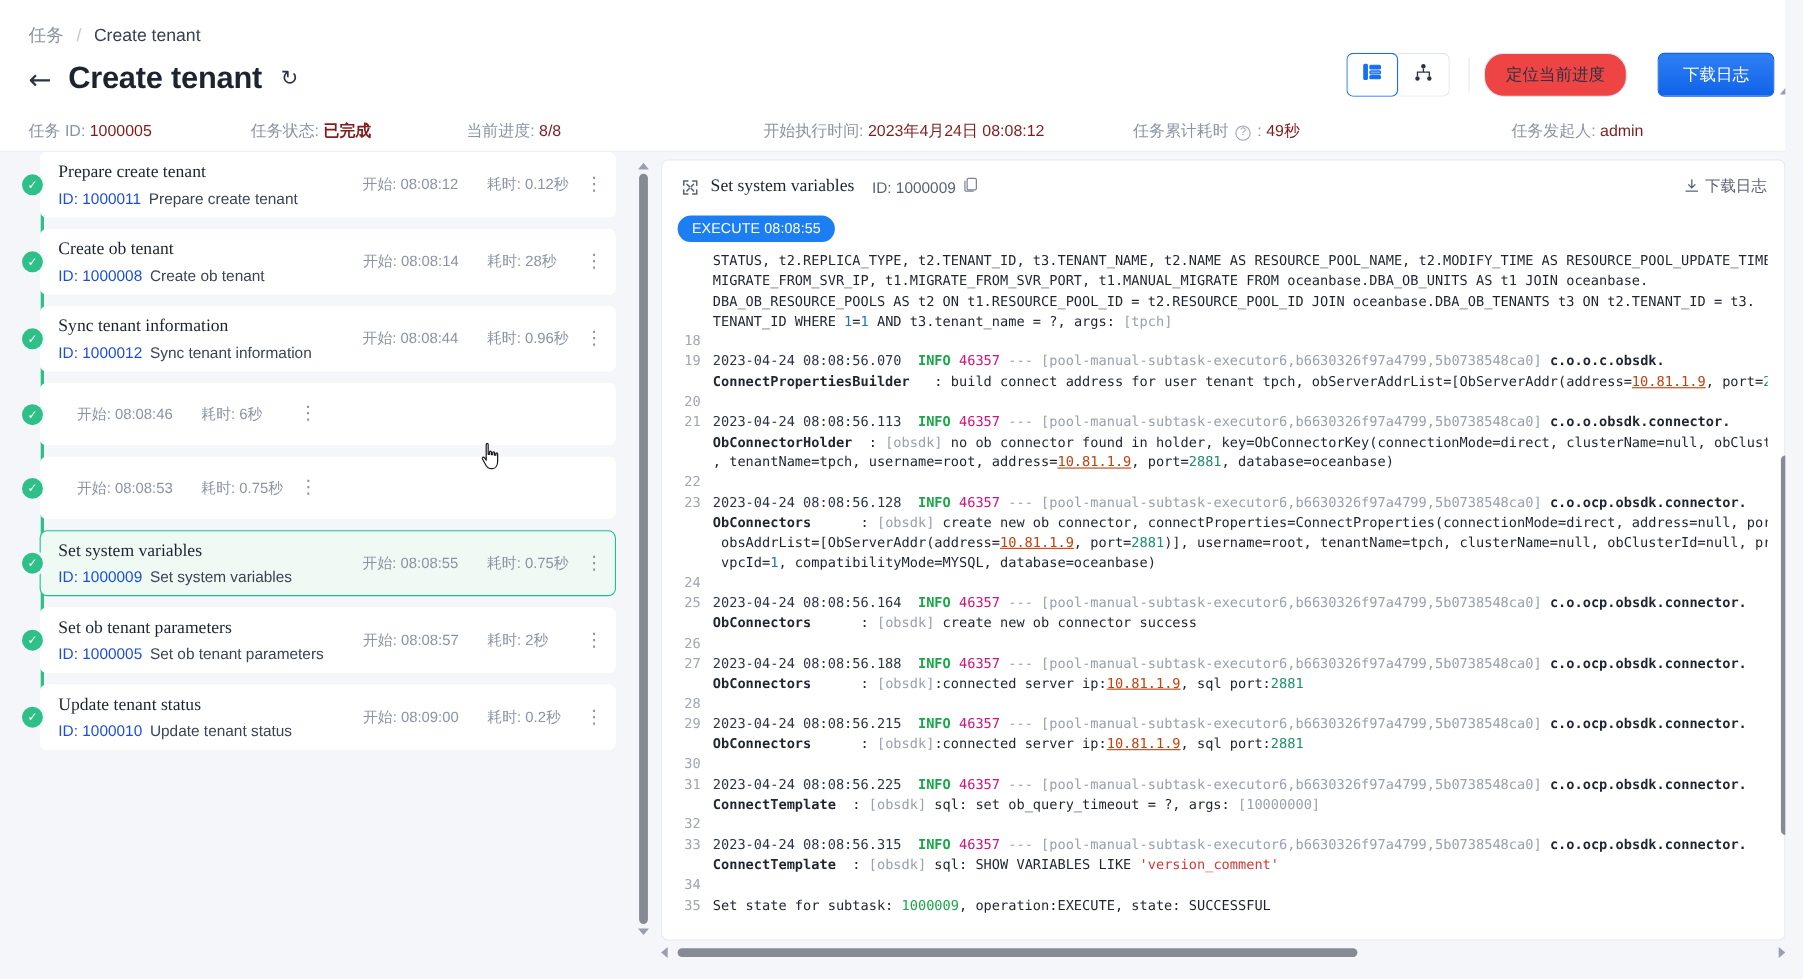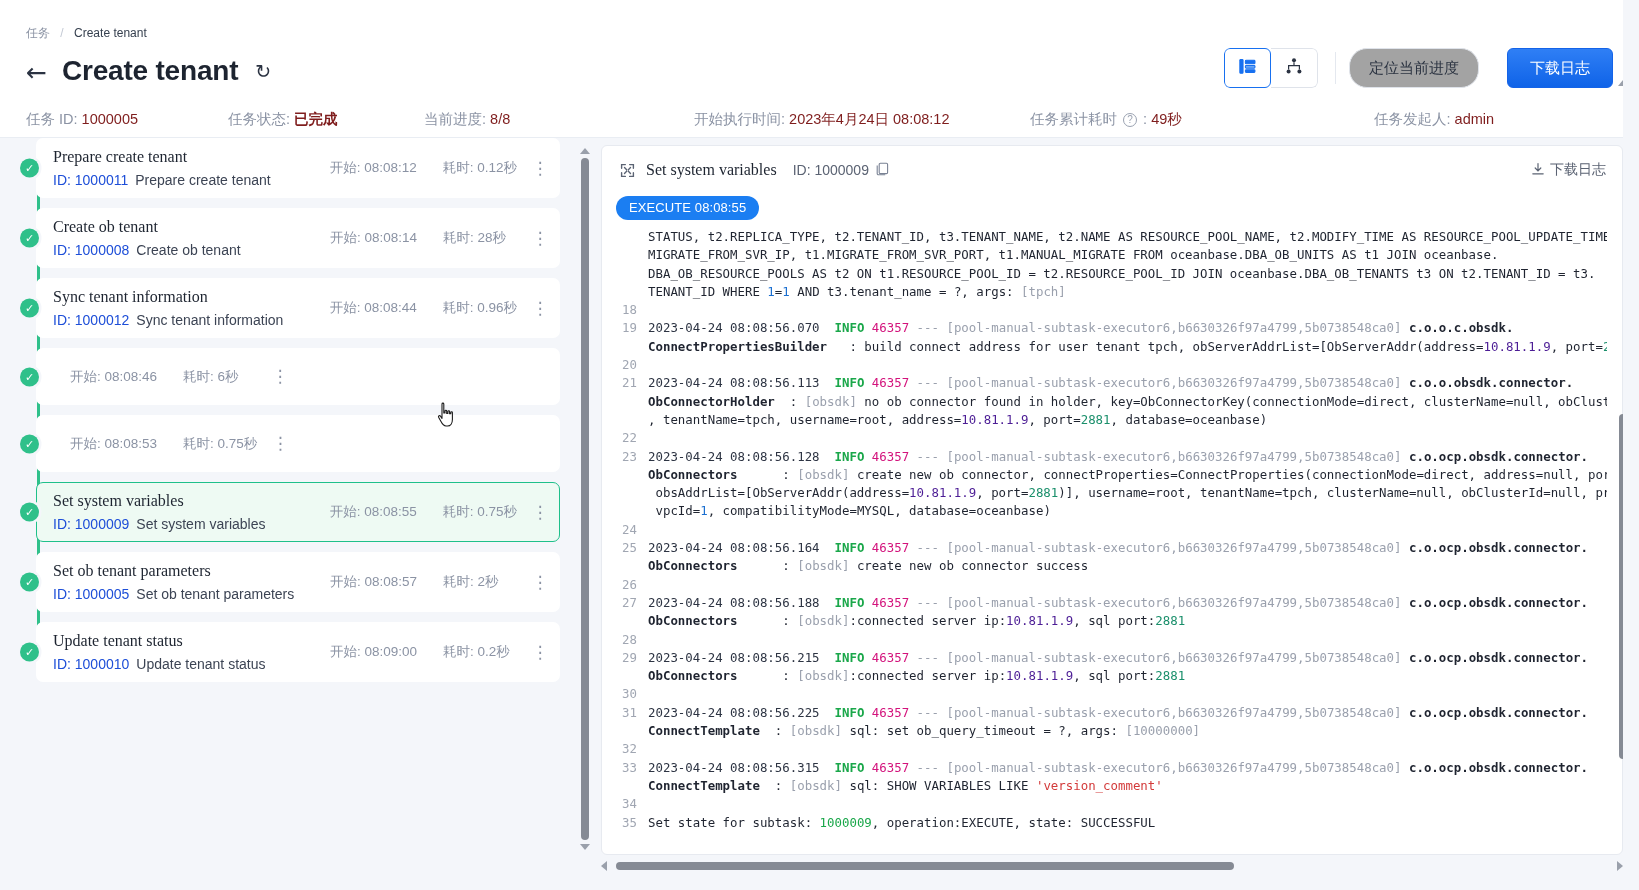--- a/index.html
+++ b/index.html
@@ -14,21 +14,21 @@
   .page { position: relative; width: 1639px; height: 890px; background: #f4f6fa; }
 
   
   .topbar {
     position: absolute; left: 0; top: 0; width: 1639px; height: 138px;
     background: #ffffff;
     border-bottom: 1px solid #e9edf3;
   }
   .breadcrumb {
     position: absolute; left: 26px; top: 24px;
-    font-size: 12px; color: #8b93a4; line-height: 18px;
+    font-size: 16px; color: #8b93a4; line-height: 18px;
   }
   .breadcrumb .crumb-link { color: #8b93a4; cursor: pointer; }
   .breadcrumb .crumb-sep { color: #c3c9d4; margin: 0 7px; }
   .breadcrumb .crumb-cur { color: #36404f; }
 
   .title-row {
     position: absolute; left: 26px; top: 50px;
     display: flex; align-items: center; gap: 15px; height: 42px;
   }
   .back-arrow {
@@ -59,21 +59,21 @@
   .seg-btn:last-child { border-radius: 0 6px 6px 0; border-left: none; }
   .seg-btn.active { border-color: #1770f0; z-index: 2; border-radius: 6px; }
   .seg-btn.active svg { stroke: #1770f0; fill: #1770f0; }
 
   .vdiv { position: absolute; right: 303px; top: 52px; width: 1px; height: 32px; background: #e4e8ef; }
 
   .btn-ghost {
     position: absolute; right: 160px; top: 48px;
     height: 40px; padding: 0 19px;
     display: flex; align-items: center; justify-content: center;
-    border: 1px solid #dfe3ea; border-radius: 18px; background: #a3a3a3;
+    border: 1px solid #dfe3ea; border-radius: 18px; background: #ef4444;
     font-size: 15px; color: #2c3442; cursor: pointer;
   }
   .btn-primary {
     position: absolute; right: 26px; top: 48px;
     height: 40px; padding: 0 22px;
     display: flex; align-items: center; justify-content: center;
     border: 1px solid #1463e8; border-radius: 6px;
     background: linear-gradient(180deg,#2f7ff5 0%,#0f63e8 100%);
     font-size: 15px; color: #fff; cursor: pointer;
   }
@@ -207,21 +207,21 @@
   }
   .cont { display: inline-block; width: 30px; margin-right: 11px; }
   .c-ts   { color: #2d3443; }
   .c-info { color: #1aa74a; font-weight: 700; }
   .c-pid  { color: #d3137c; }
   .c-dash { color: #9aa0ad; }
   .c-thr  { color: #9aa0ad; }
   .c-logger { color: #1f2430; font-weight: 700; }
   .c-txt  { color: #1f2430; }
   .c-dim  { color: #9aa0ad; }
-  .c-ip   { color: #4c1d95; }
+  .c-ip   { color: #c2410c; text-decoration: underline; }
   .c-portg{ color: #1a8f6b; }
   .c-num  { color: #1b6fd0; }
   .c-str  { color: #d33a3a; }
   .c-green{ color: #1aa74a; }
 
   
   .rsb-v { position: absolute; right: 9px; top: 76px; width: 14px; height: 760px; }
   .rsb-v .arrow-up {
     position: absolute; top: 0; left: 2px; width: 10px; height: 10px;
     border-left: 5px solid transparent; border-right: 5px solid transparent;

